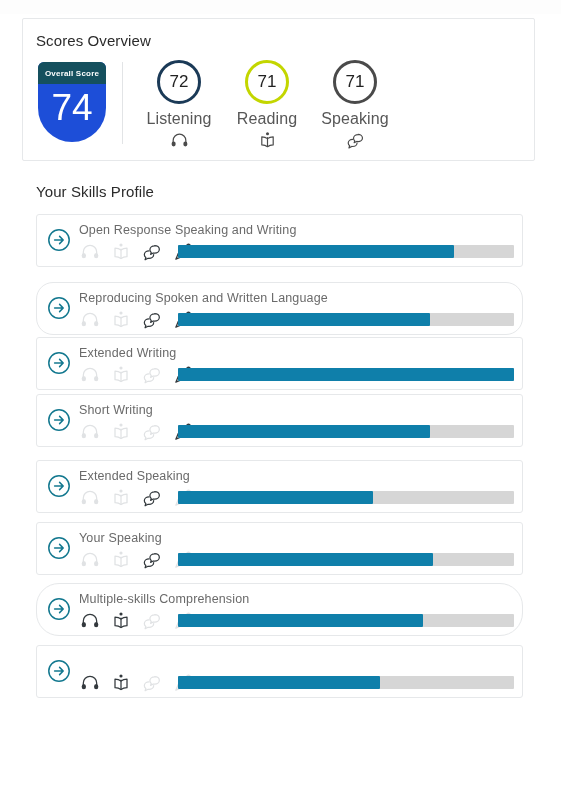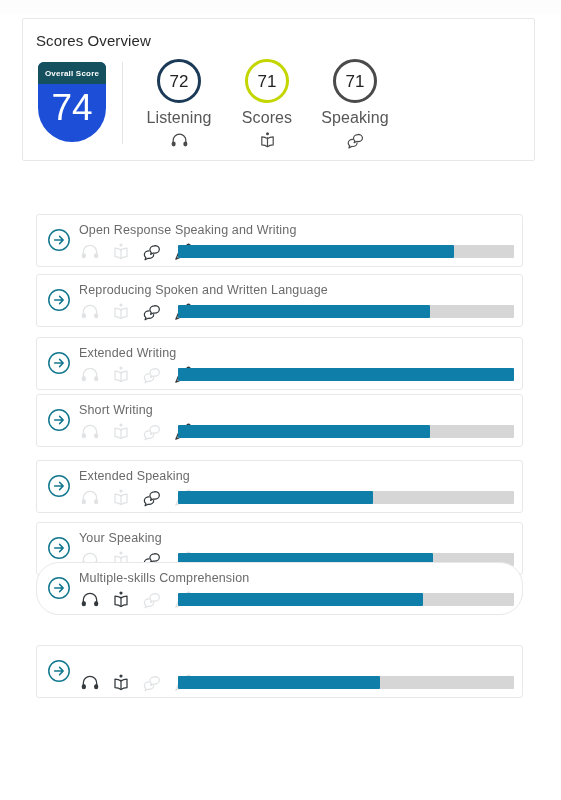--- a/index.html
+++ b/index.html
@@ -112,21 +112,21 @@
   }
 
   
   .circles {
     position: absolute;
     left: 135px;
     top: 60px;
     width: 390px;
     height: 90px;
     display: flex;
-    align-items: flex-end;
+    align-items: center;
   }
   .circle-item {
     width: 88px;
     display: flex;
     flex-direction: column;
     align-items: center;
   }
   .score-ring {
     width: 44px;
     height: 44px;
@@ -263,21 +263,21 @@
             <path fill="none" stroke="currentColor" stroke-width="1.5" stroke-linecap="round" stroke-linejoin="round" d="M4 15v-3a8 8 0 0 1 16 0v3"></path>
             <ellipse cx="4.6" cy="16.4" rx="2.6" ry="3.1" fill="currentColor" stroke="none"></ellipse>
             <ellipse cx="19.4" cy="16.4" rx="2.6" ry="3.1" fill="currentColor" stroke="none"></ellipse>
           </svg>
         </div>
       </div>
       <div class="circle-item">
         <div class="score-ring" style="border-color: rgb(195, 214, 0);">
           <span>71</span>
         </div>
-        <div class="circle-label">Scores</div>
+        <div class="circle-label">Reading</div>
         <div class="circle-icon" style="color: rgb(74, 74, 74);">
           <svg width="19" height="19" viewBox="0 0 24 24">
             <circle cx="12" cy="3.6" r="1.9" fill="currentColor" stroke="none"></circle>
             <path fill="none" stroke="currentColor" stroke-width="1.5" stroke-linecap="round" stroke-linejoin="round" d="M12 8.4v11"></path>
             <path fill="none" stroke="currentColor" stroke-width="1.5" stroke-linecap="round" stroke-linejoin="round" d="M12 9.6c-2-1.6-4.4-2.2-7.2-2.2v10.2c2.8 0 5.2.7 7.2 2.3 2-1.6 4.4-2.3 7.2-2.3V7.4c-2.8 0-5.2.6-7.2 2.2z"></path>
           </svg>
         </div>
       </div>
       <div class="circle-item">
         <div class="score-ring" style="border-color: rgb(74, 74, 74);">
@@ -286,20 +286,21 @@
         <div class="circle-label">Speaking</div>
         <div class="circle-icon" style="color: rgb(74, 74, 74);">
           <svg width="19" height="19" viewBox="0 0 24 24">
             <path fill="none" stroke="currentColor" stroke-width="1.5" stroke-linecap="round" stroke-linejoin="round" d="M15.2 4.2c3.1 0 5.6 2 5.6 4.6 0 2.5-2.5 4.6-5.6 4.6-.6 0-1.2-.1-1.7-.2l-3.2 1.6.8-2.3c-1-.8-1.6-2-1.6-3.3 0-2.6 2.5-4.6 5.7-4.6z"></path>
             <path fill="none" stroke="currentColor" stroke-width="1.5" stroke-linecap="round" stroke-linejoin="round" d="M8.4 10.6c-3.1 0-5.6 2-5.6 4.6 0 1.4.7 2.6 1.8 3.5l-.9 2.6 3.6-1.8c.4.1.8.1 1.1.1 3.1 0 5.6-2 5.6-4.4"></path>
           </svg>
         </div>
       </div>
     </div>
 
+  <div class="section-title" id="skills-title">Your Skills Profile</div>
 
   <div id="skill-rows">
       <div class="skill-row" style="top: 214px;">
         <div class="skill-arrow"><svg width="24" height="24" viewBox="0 0 24 24">
             <circle cx="12" cy="12" r="10.2" fill="none" stroke="#13788f" stroke-width="1.5"></circle>
             <path d="M7.6 12h8.4M12.6 8.4l3.6 3.6-3.6 3.6" fill="none" stroke="#13788f" stroke-width="1.5" stroke-linecap="round" stroke-linejoin="round"></path>
           </svg></div>
         <div class="skill-label">Open Response Speaking and Writing</div>
         <div class="skill-icons">
           <div class="sk-ic off">
@@ -327,21 +328,21 @@
               <path fill="none" stroke="currentColor" stroke-width="1.5" stroke-linecap="round" stroke-linejoin="round" d="M20.4 3.6c-1-1-2.6-1-3.6 0L6.2 14.2 3.4 20.6l6.4-2.8L20.4 7.2c1-1 1-2.6 0-3.6z"></path>
               <path fill="none" stroke="currentColor" stroke-width="1.5" stroke-linecap="round" stroke-linejoin="round" d="M6.2 14.2l3.6 3.6"></path>
               <circle cx="12" cy="12" r="1.6" fill="none" stroke="currentColor" stroke-width="1.5" stroke-linecap="round" stroke-linejoin="round"></circle>
             </svg>
           </div>
         </div>
         <div class="bar-track" style="background: rgb(214, 214, 214);">
           <div class="bar-fill" style="width: 82%; background: rgb(15, 127, 170);"></div>
         </div>
       </div>
-      <div class="skill-row" style="top: 274px;">
+      <div class="skill-row" style="top: 282px; border-radius: 17px;">
         <div class="skill-arrow"><svg width="24" height="24" viewBox="0 0 24 24">
             <circle cx="12" cy="12" r="10.2" fill="none" stroke="#13788f" stroke-width="1.5"></circle>
             <path d="M7.6 12h8.4M12.6 8.4l3.6 3.6-3.6 3.6" fill="none" stroke="#13788f" stroke-width="1.5" stroke-linecap="round" stroke-linejoin="round"></path>
           </svg></div>
         <div class="skill-label">Reproducing Spoken and Written Language</div>
         <div class="skill-icons">
           <div class="sk-ic off">
             <svg width="20" height="20" viewBox="0 0 24 24">
               <path fill="none" stroke="currentColor" stroke-width="1.5" stroke-linecap="round" stroke-linejoin="round" d="M4 15v-3a8 8 0 0 1 16 0v3"></path>
               <ellipse cx="4.6" cy="16.4" rx="2.6" ry="3.1" fill="currentColor" stroke="none"></ellipse>
@@ -522,21 +523,21 @@
               <path fill="none" stroke="currentColor" stroke-width="1.5" stroke-linecap="round" stroke-linejoin="round" d="M20.4 3.6c-1-1-2.6-1-3.6 0L6.2 14.2 3.4 20.6l6.4-2.8L20.4 7.2c1-1 1-2.6 0-3.6z"></path>
               <path fill="none" stroke="currentColor" stroke-width="1.5" stroke-linecap="round" stroke-linejoin="round" d="M6.2 14.2l3.6 3.6"></path>
               <circle cx="12" cy="12" r="1.6" fill="none" stroke="currentColor" stroke-width="1.5" stroke-linecap="round" stroke-linejoin="round"></circle>
             </svg>
           </div>
         </div>
         <div class="bar-track" style="background: rgb(214, 214, 214);">
           <div class="bar-fill" style="width: 76%; background: rgb(15, 127, 170);"></div>
         </div>
       </div>
-      <div class="skill-row" style="top: 562px; border-radius: 23px;">
+      <div class="skill-row" style="top: 583px; border-radius: 23px;">
         <div class="skill-arrow"><svg width="24" height="24" viewBox="0 0 24 24">
             <circle cx="12" cy="12" r="10.2" fill="none" stroke="#13788f" stroke-width="1.5"></circle>
             <path d="M7.6 12h8.4M12.6 8.4l3.6 3.6-3.6 3.6" fill="none" stroke="#13788f" stroke-width="1.5" stroke-linecap="round" stroke-linejoin="round"></path>
           </svg></div>
         <div class="skill-label">Multiple-skills Comprehension</div>
         <div class="skill-icons">
           <div class="sk-ic on">
             <svg width="20" height="20" viewBox="0 0 24 24">
               <path fill="none" stroke="currentColor" stroke-width="1.5" stroke-linecap="round" stroke-linejoin="round" d="M4 15v-3a8 8 0 0 1 16 0v3"></path>
               <ellipse cx="4.6" cy="16.4" rx="2.6" ry="3.1" fill="currentColor" stroke="none"></ellipse>

